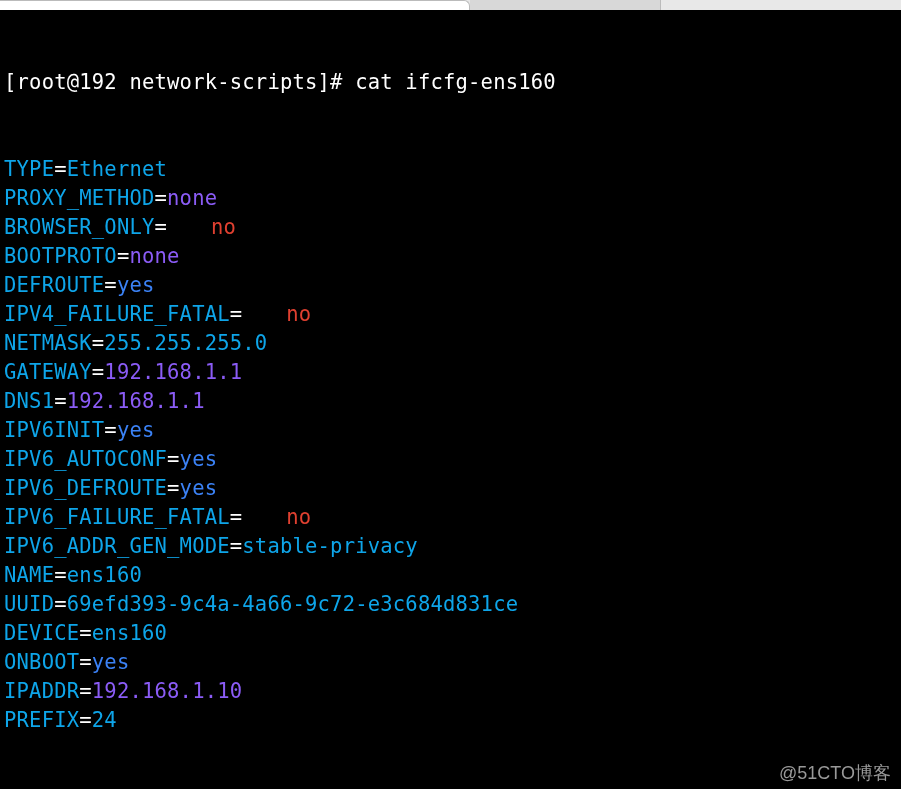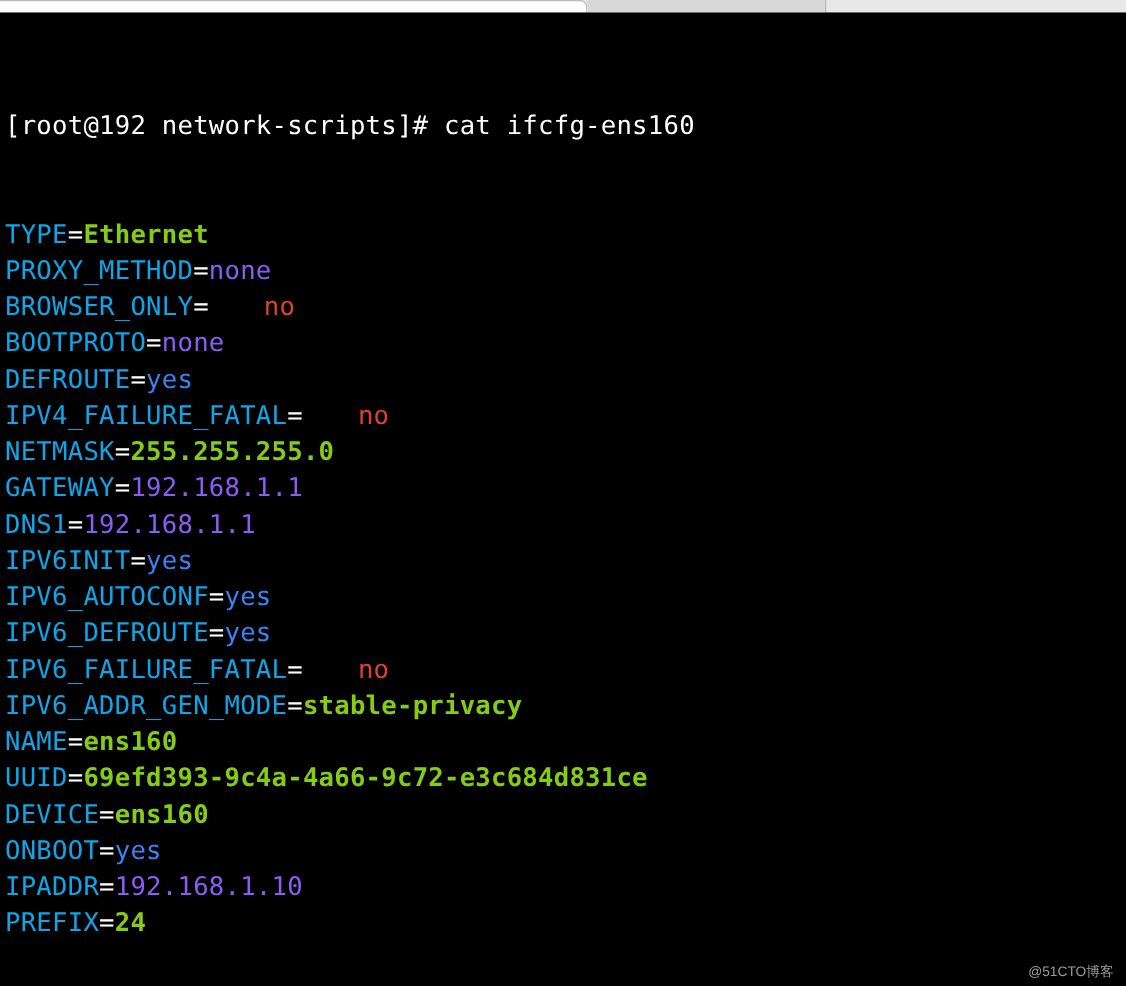--- a/index.html
+++ b/index.html
@@ -55,40 +55,40 @@
     overflow: hidden;
   }
   .terminal {
     position: absolute;
     left: 0;
     top: 10px;
     width: 901px;
     height: 779px;
     background: #000;
     color: #fff;
-    padding: 18px 4px;
+    padding: 0 4px;
     box-sizing: border-box;
     font-size: 20.5px;
     line-height: 29px;
     letter-spacing: 0.2px;
     white-space: pre;
   }
   .line { display: block; }
   .prompt-key { color: #0ea5e9; margin-top: 12px; }
   .eq { color: #fff; }
-  .val-white { color: #84cc16; font-weight: bold; }
+  .val-white { color: #0ea5e9; }
   .val-magenta { color: #8b5cf6; }
   .val-green { color: #3b82f6; }
   .val-red { color: #e04030; margin-left: 44px; }
   .watermark {
     position: absolute;
     right: 10px;
     bottom: 4px;
     color: #999;
-    font-size: 11px;
+    font-size: 18px;
     font-family: sans-serif;
   }
 </style>
 </head>
 <body>
 
 <div class="window">
   <div class="tabbar">
     <div class="tab">
         <span></span>

